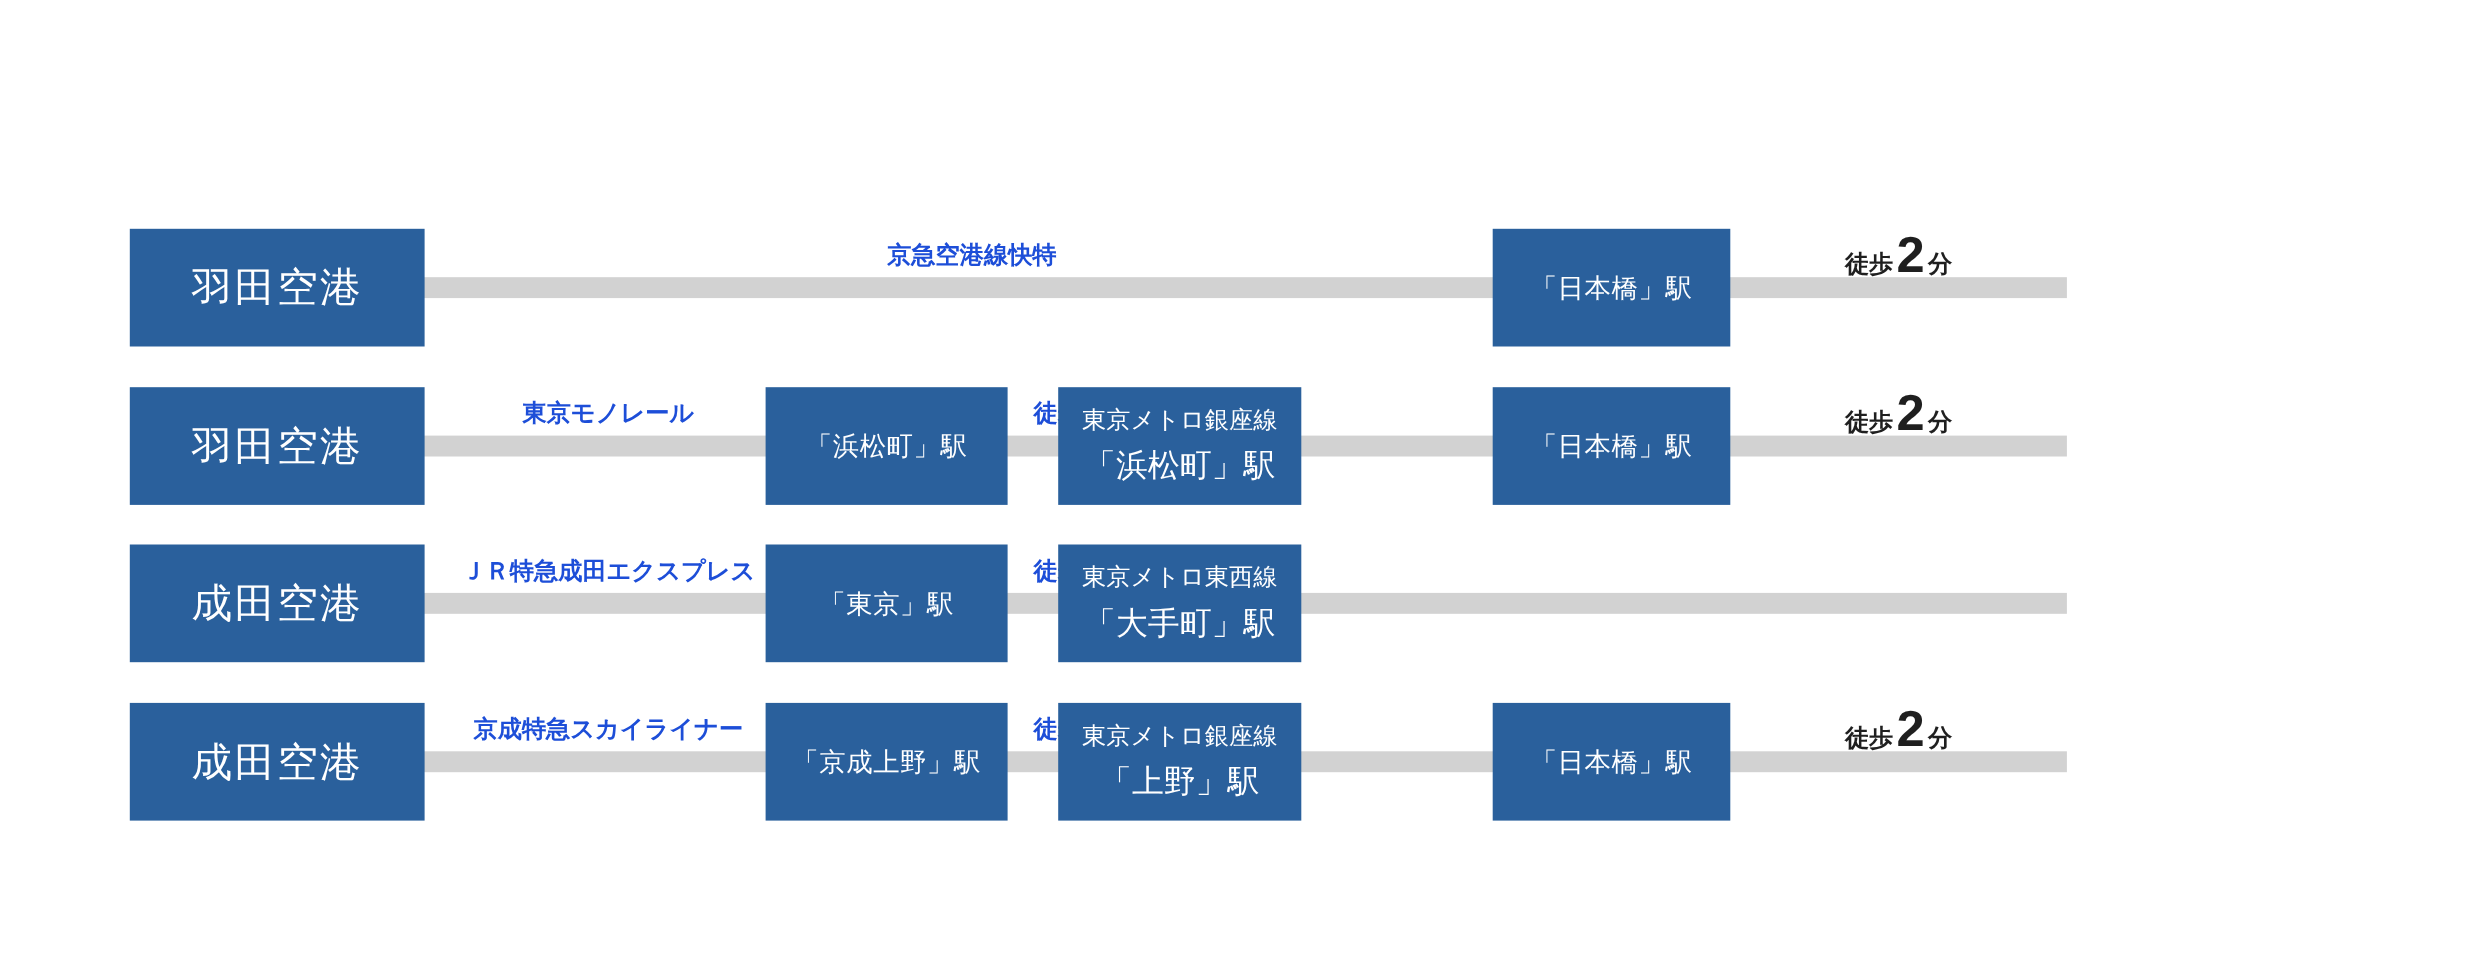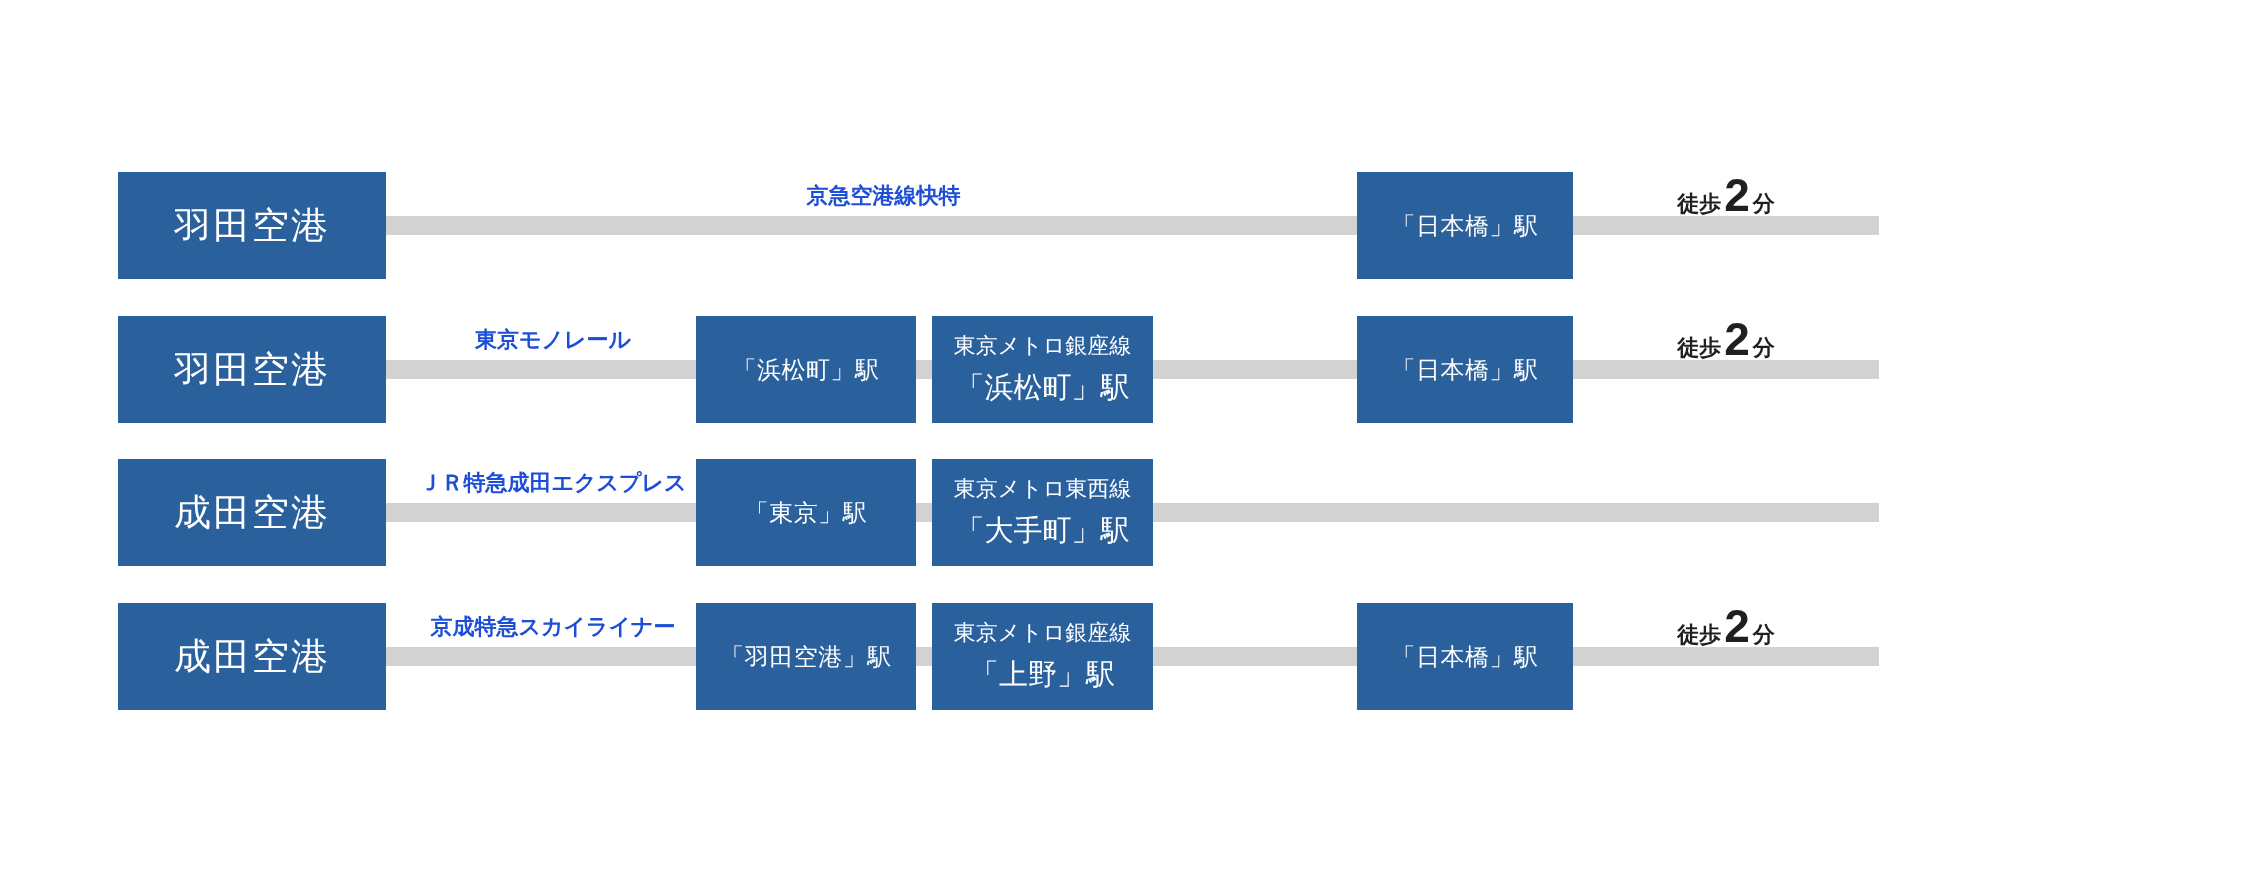--- a/index.html
+++ b/index.html
@@ -4,36 +4,36 @@
 <style>
   html,body{margin:0;padding:0;background:#ffffff;}
   .canvas{
     position:relative;
     width:2260px;
     height:881px;
     background:#ffffff;
     overflow:hidden;
     font-family:"Liberation Sans", sans-serif;
   }
-  .row{position:absolute;left:0;width:1824px;height:107px;}
+  .row{position:absolute;left:0;width:1824px;height:107px;margin-top:36px;}
   .hline{
     position:absolute;left:384px;width:1495px;top:44px;height:19px;
     background:#d2d2d2;
   }
   .box{
     position:absolute;top:0;height:107px;background:#2a609c;
     display:flex;align-items:center;justify-content:center;
     color:#ffffff;
   }
   .origin{left:118px;width:268px;}
   .origin .box-text{font-size:37px;font-weight:500;letter-spacing:2px;}
   .col2{left:696px;width:220px;}
   .col4{left:1357px;width:216px;}
   .st{font-size:24px;font-weight:500;letter-spacing:0.5px;}
-  .col3{left:932px;width:221px;flex-direction:column;gap:7px;}
+  .col3{left:962px;width:221px;flex-direction:column;gap:7px;}
   .metro-line{font-size:22px;font-weight:500;}
   .metro-st{font-size:29px;font-weight:500;}
   .label{
     position:absolute;top:11px;height:26px;line-height:26px;
     font-size:22px;font-weight:600;color:#1d4ed8;text-align:center;padding-left:12px;
   }
   .route{left:386px;width:310px;}
   .route.long{width:971px;}
   .walk{left:886px;width:127px;}
   .exit{
@@ -113,21 +113,21 @@
     </div>
   </div>
 
   <div class="row" style="top:603px">
     <div class="hline"></div>
     <div class="box origin">
       <span class="box-text">成田空港</span>
     </div>
     <div class="label route">京成特急スカイライナー</div>
     <div class="box col2">
-      <span class="st">「羽田空港」駅</span>
+      <span class="st">「京成上野」駅</span>
     </div>
     <div class="label walk">徒歩</div>
     <div class="box col3">
       <span class="metro-line">東京メトロ銀座線</span>
       <span class="metro-st">「上野」駅</span>
     </div>
     <div class="box col4">
       <span class="st">「日本橋」駅</span>
     </div>
     <div class="exit">

